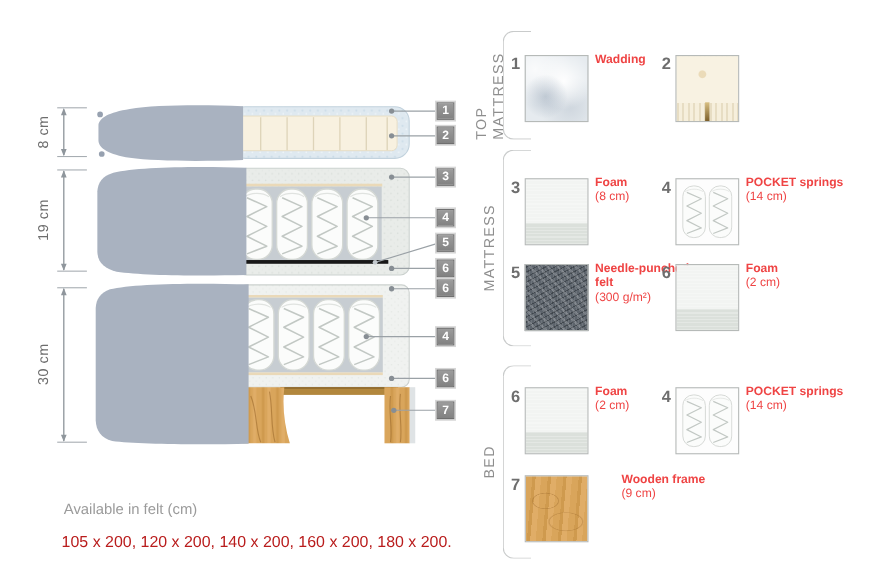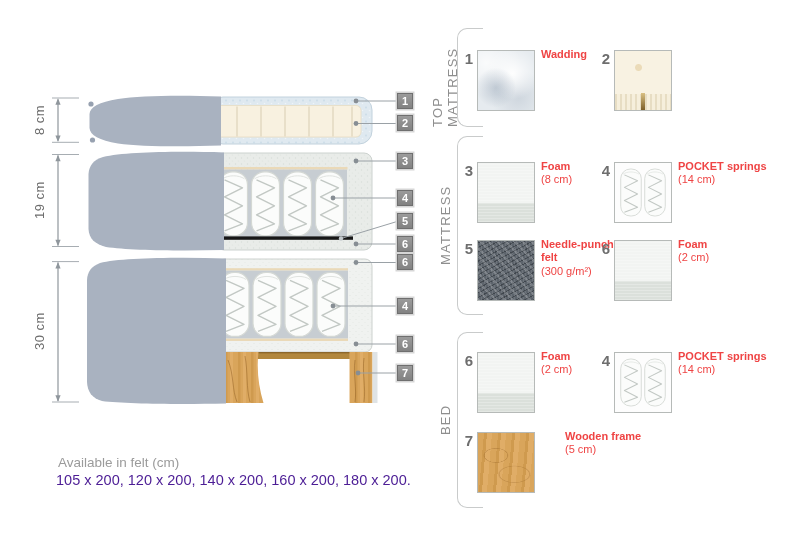--- a/index.html
+++ b/index.html
@@ -50,21 +50,21 @@
     repeating-linear-gradient(-28deg,rgba(10,15,20,.35) 0 1px,transparent 1px 4px),
     repeating-linear-gradient(80deg,rgba(255,255,255,.10) 0 1px,transparent 1px 3px),
     #5d646c;}
   .tx-wood{background:
     radial-gradient(ellipse 20px 12px at 32% 38%,transparent 55%,rgba(150,100,40,.38) 58%,transparent 64%),
     radial-gradient(ellipse 26px 14px at 65% 70%,transparent 55%,rgba(150,100,40,.30) 58%,transparent 64%),
     repeating-linear-gradient(95deg,#d9a55b 0 6px,#cf9a4e 6px 9px,#e0ad67 9px 14px);}
   .tx-springs{background:#fdfdfd;}
 
   .foot1{position:absolute;left:58px;top:455px;font-size:13.5px;color:#9b9b9b;}
-  .foot2{position:absolute;left:56px;top:472px;font-size:14.5px;color:#4c1d95;}
+  .foot2{position:absolute;left:56px;top:485px;font-size:14.5px;color:#b91c1c;}
 </style>
 </head>
 <body>
 
 <div class="canvas">
 
   <svg class="diagram-svg" width="440" height="533" viewBox="0 0 440 533">
     <defs>
       <pattern id="pat-speck" width="6" height="6" patternUnits="userSpaceOnUse">
         <rect width="6" height="6" fill="#e9ece9"></rect>
@@ -283,19 +283,19 @@
   </div>
   <div class="llabel" style="left:678px;top:350px;width:100px;">
     <div class="lname">POCKET springs</div>
     <div class="lsize">(14 cm)</div>
   </div>
 
   <div class="lnum" style="left:455px;top:432px;">7</div>
   <div class="thumb tx-wood" style="left:477px;top:432px;"></div>
   <div class="llabel" style="left:541px;top:430px;width:150px;margin-left:24px;">
     <div class="lname">Wooden frame</div>
-    <div class="lsize">(5 cm)</div>
+    <div class="lsize">(9 cm)</div>
   </div>
 
   <div class="foot1">Available in felt (cm)</div>
   <div class="foot2">105 x 200, 120 x 200, 140 x 200, 160 x 200, 180 x 200.</div>
 
 </div>
 
 </body></html>

